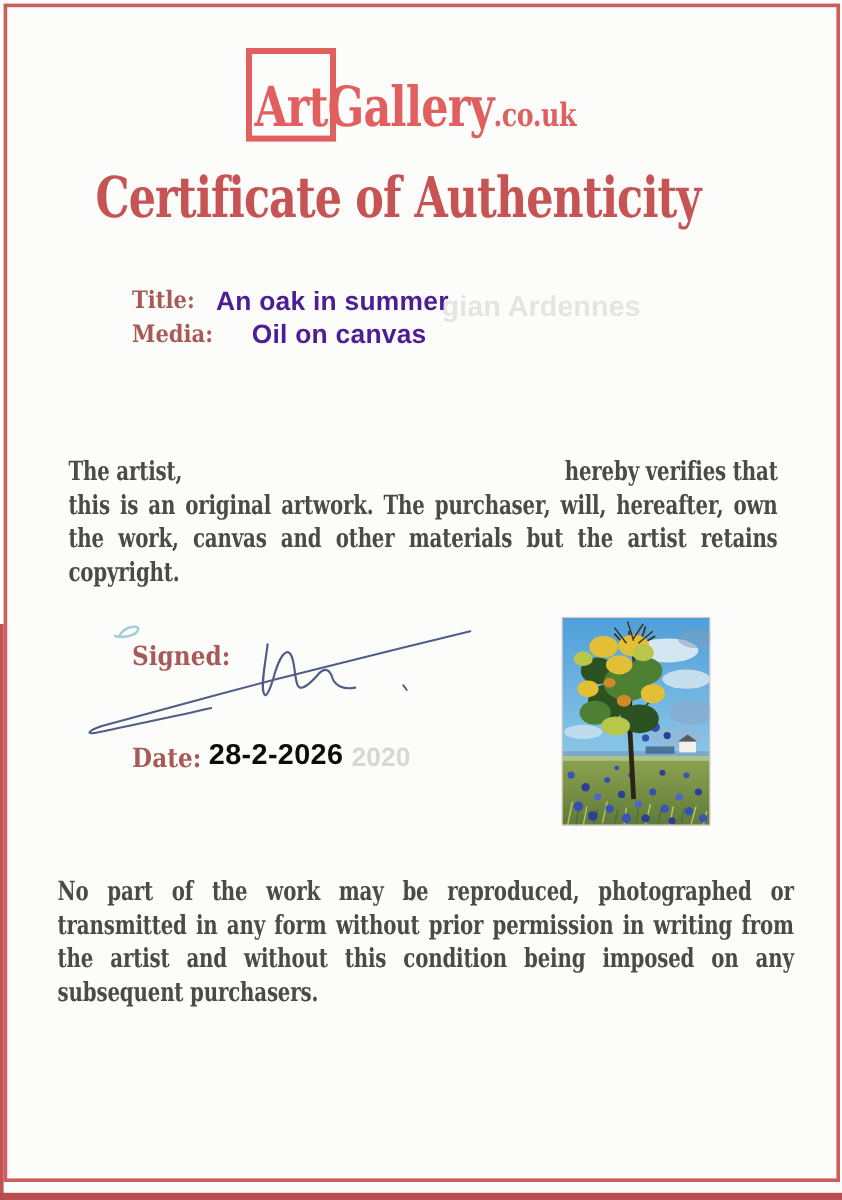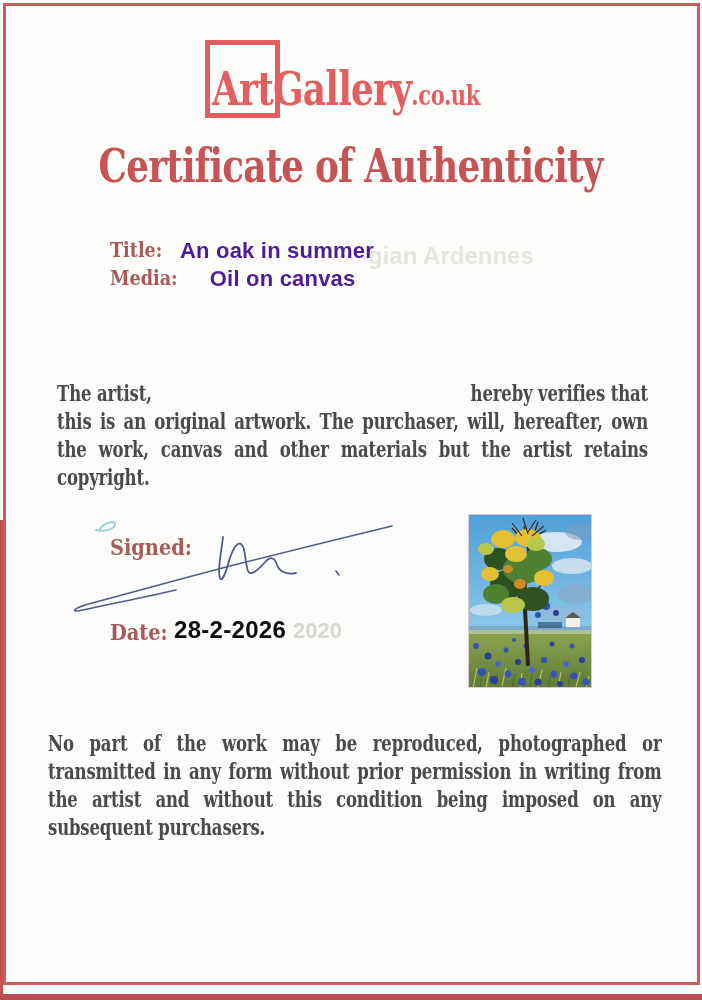--- a/index.html
+++ b/index.html
@@ -25,21 +25,21 @@
     border:5px solid #e25f5f; background:transparent;
   }
   .logo-text {
     position:absolute; left:212px; top:62px; white-space:nowrap;
     transform:scaleX(.78); transform-origin:0 0;
     color:#e25f5f; font-weight:bold;
   }
   .logo-main  { font-size:46px; letter-spacing:-1px; }
   .logo-suffix{ font-size:27px; letter-spacing:-0.5px; }
   
-  .heading { position:absolute; left:0; right:0; top:138px; text-align:center; }
+  .heading { position:absolute; left:0; right:0; top:138px; }
   .heading span {
     display:inline-block; white-space:nowrap;
     font-size:47px; font-weight:bold; color:#c75454;
     letter-spacing:-1px; transform:scaleX(.76); transform-origin:center top;
   }
   
   .details { position:absolute; left:110px; top:238px; }
   .detail-row { height:28px; display:flex; align-items:flex-start; }
   .detail-label {
     flex:0 0 70px; font-weight:bold; font-size:20px; color:#a85b56;

